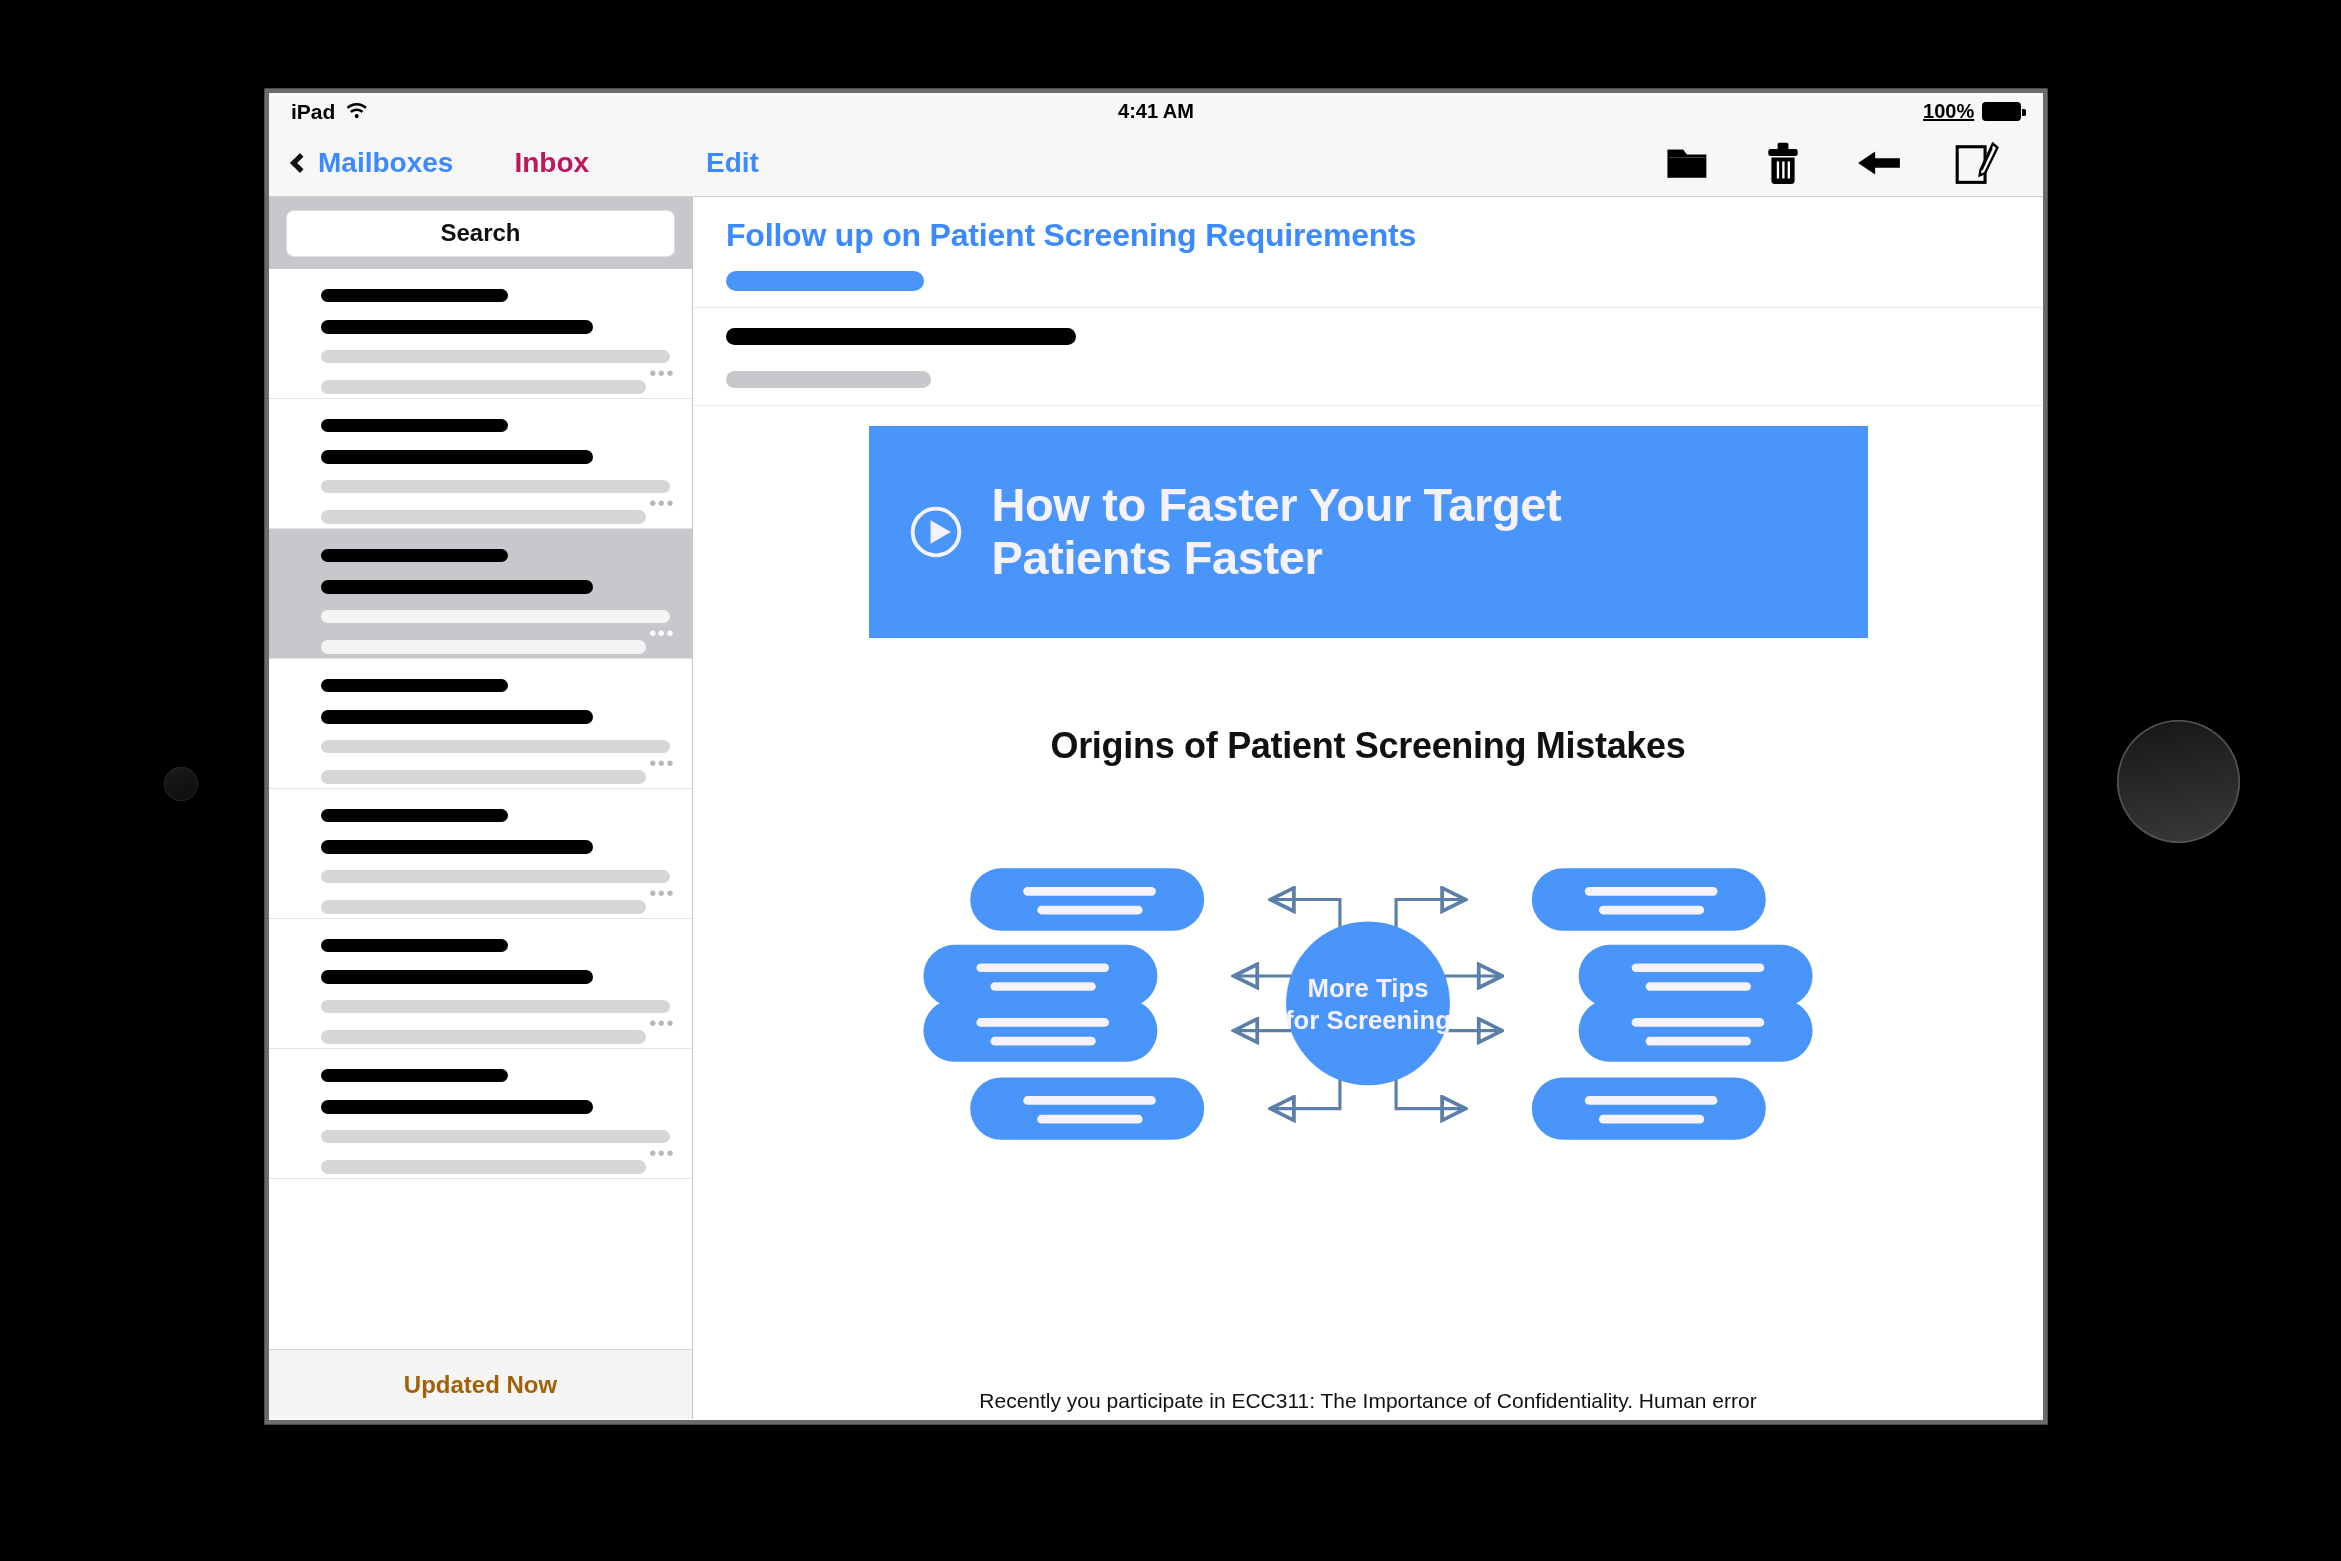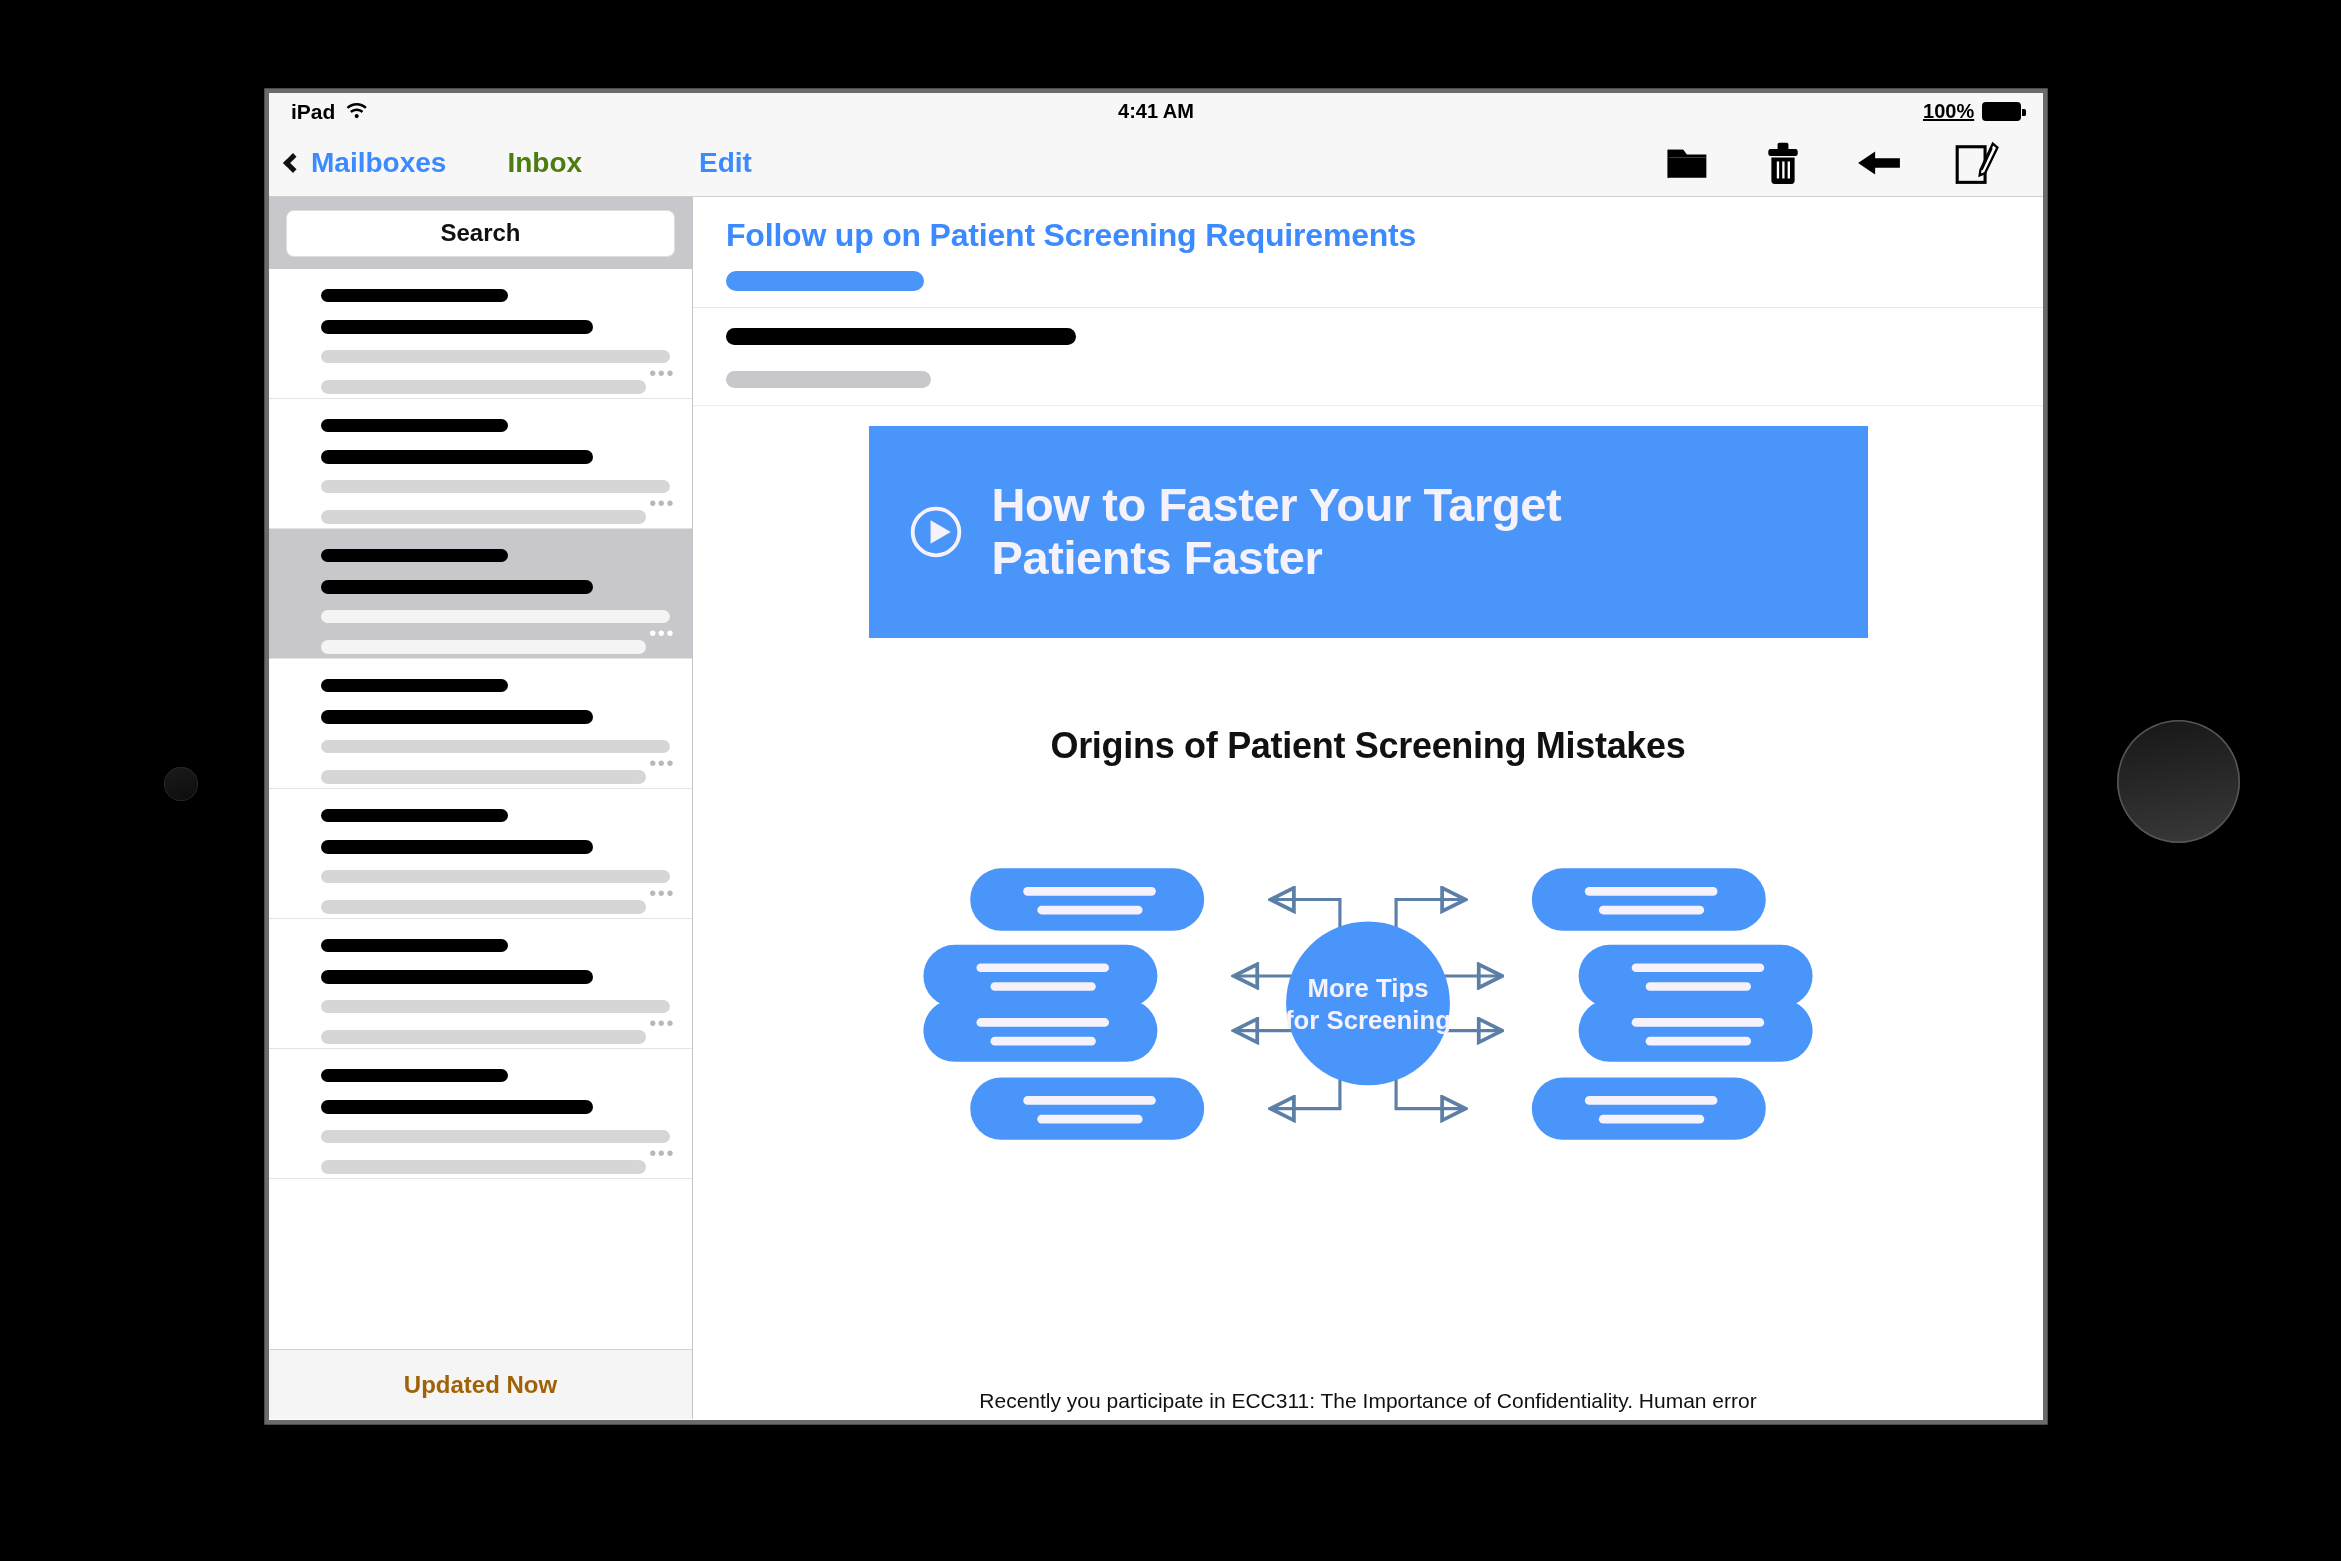--- a/index.html
+++ b/index.html
@@ -92,32 +92,33 @@
   }
 
   
   #nav-bar {
     height: 67px;
     background: #f7f7f7;
     border-bottom: 0.8px solid #cfcfcf;
     display: flex;
     align-items: center;
     position: relative;
+    padding-left: 7px;
   }
   #nav-left { display: flex; align-items: center; padding-left: 17px; }
   .chevron-left {
     display: inline-block;
     width: 14px; height: 14px;
     border-left: 5.5px solid #111;
     border-bottom: 5.5px solid #111;
     transform: rotate(45deg);
     margin-right: 11px;
   }
   #mailboxes-label { color: #3b8aff; font-size: 28px; font-weight: 600; }
-  #inbox-title { margin-left: 61px; font-size: 28px; font-weight: 600; color: #4d7c0f; }
+  #inbox-title { margin-left: 61px; font-size: 28px; font-weight: 600; color: #be185d; }
   #edit-button { margin-left: 117px; color: #3b8aff; font-size: 28px; font-weight: 600; }
   #nav-actions {
     margin-left: auto;
     display: flex; align-items: center;
     gap: 48px;
     padding-right: 44px;
   }
   .nav-icon { width: 48px; height: 48px; display: block; }
 
   

